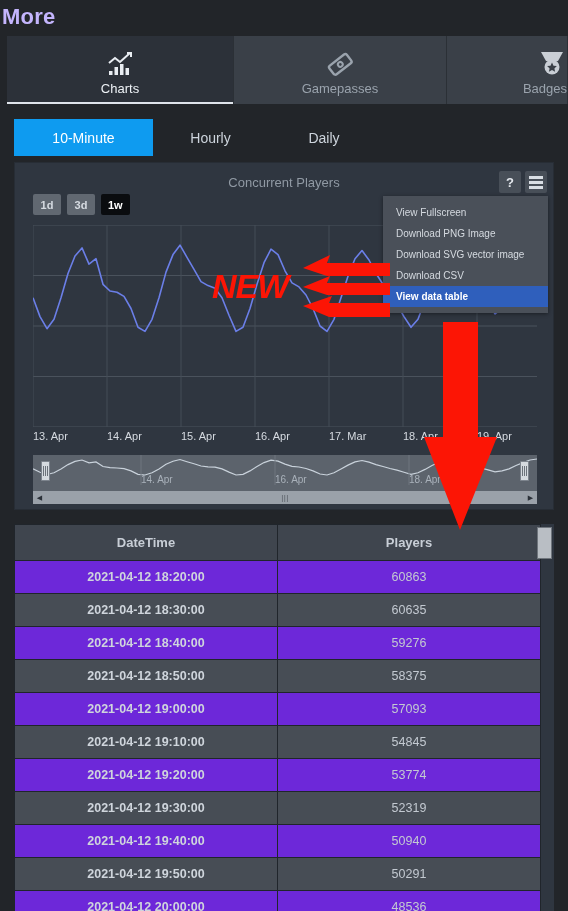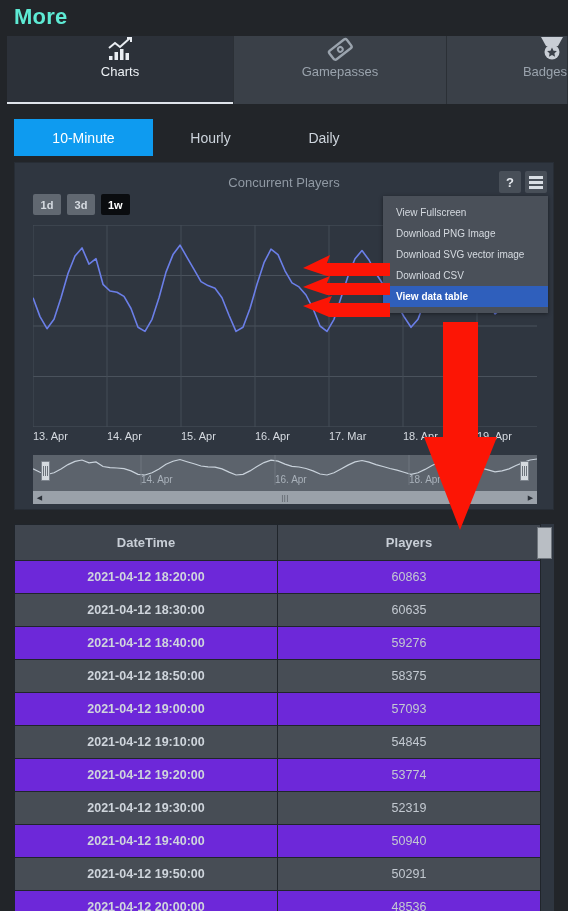--- a/index.html
+++ b/index.html
@@ -6,33 +6,33 @@
   html, body {
     width: 568px; height: 911px;
     background: #222529;
     font-family: "Liberation Sans", sans-serif;
     overflow: hidden;
   }
   #root { position: relative; width: 568px; height: 911px; background: #222529; }
 
   
   .page-title {
-    position: absolute; left: 14px; top: 4px;
-    font-size: 22px; font-weight: 600; color: #5eead4;
+    position: absolute; left: 2px; top: 4px;
+    font-size: 22px; font-weight: 600; color: #c4b5fd;
     letter-spacing: 0.2px;
   }
   .tabbar {
     position: absolute; left: 7px; top: 36px; width: 561px; height: 68px;
     display: flex;
   }
   .tab {
     position: relative;
     background: #3a4048;
     display: flex; flex-direction: column; align-items: center; justify-content: flex-end;
-    padding-bottom: 24px;
+    padding-bottom: 7px;
     color: #9aa3ad;
     border-right: 1px solid #2b3036;
   }
   .tab.active { background: #2c3139; color: #e9edf2; }
   .tab.active::after {
     content:""; position:absolute; left:0; right:0; bottom:0; height:2px; background:#dfe4ea;
   }
   .tab-w1 { width: 227px; }
   .tab-w2 { width: 213px; }
   .tab-w3 { width: 121px; align-items: flex-end; }
@@ -276,20 +276,21 @@
 
   <div class="menu">
     <div class="menu-item">View Fullscreen</div>
     <div class="menu-item">Download PNG Image</div>
     <div class="menu-item">Download SVG vector image</div>
     <div class="menu-item">Download CSV</div>
     <div class="menu-item hl">View data table</div>
   </div>
 
   <div class="anno">
+    <div class="new-text">NEW</div>
     <svg width="568" height="911">
       <g fill="#fc1505">
 
         <path d="M303,268 L330,255 L327,263 L390,263 L390,276 L327,276 Z"></path>
         <path d="M303,287 L330,276 L327,283 L390,283 L390,295 L327,295 Z"></path>
         <path d="M303,306 L332,296 L329,303 L390,303 L390,317 L329,317 Z"></path>
 
         <path d="M443,322 L478,322 L478,437 L497,437 L460,530 L424,437 L443,437 Z"></path>
       </g>
     </svg>

